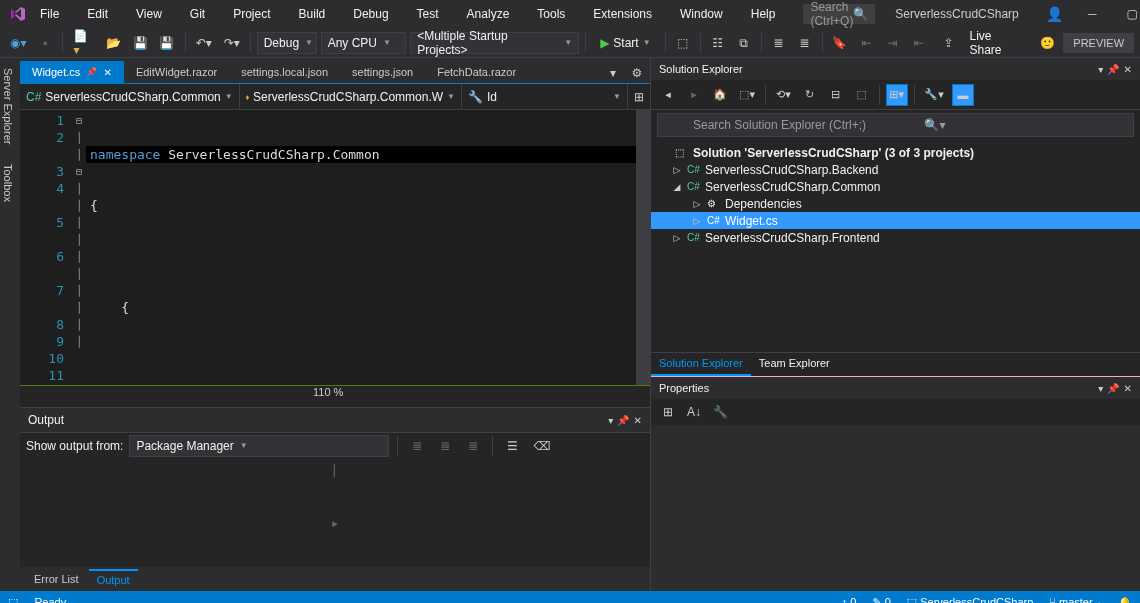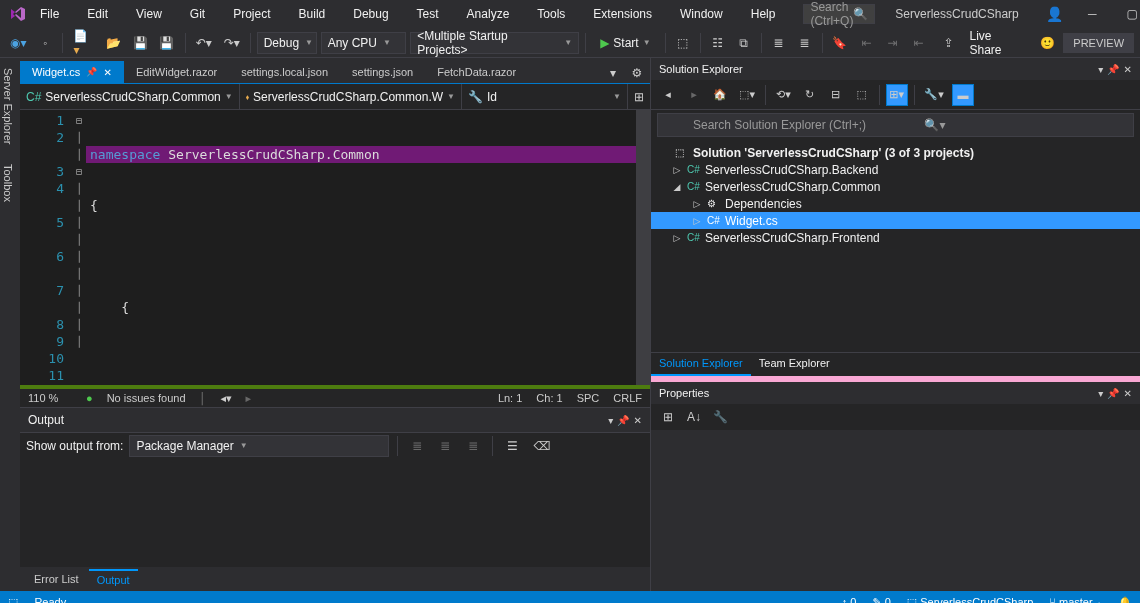--- a/index.html
+++ b/index.html
@@ -35,25 +35,25 @@
 .nav-bar { height: 26px; background: #252526; display: flex; align-items: center; border-bottom: 1px solid #3f3f46; }
 .nav-combo { flex: 1; display: flex; align-items: center; padding: 0 6px; gap: 4px; border-right: 1px solid #3f3f46; height: 100%; }
 .nav-combo .caret { margin-left: auto; color: #999; font-size: 8px; }
 .code-scroll { flex: 1; background: #1e1e1e; display: flex; font-family: Consolas, monospace; font-size: 13px; overflow: hidden; position: relative; }
 .gutter { width: 52px; background: #1e1e1e; text-align: right; padding: 2px 8px 2px 2px; color: #2b91af; }
 .gutter div { height: 17px; line-height: 17px; }
 .fold-col { width: 14px; padding-top: 2px; }
 .fold-col div { height: 17px; line-height: 17px; text-align: center; color: #a0a0a0; font-size: 10px; }
 .code { flex: 1; padding: 2px 0; white-space: pre; line-height: 17px; color: #dcdcdc; position: relative; }
 .code-line { height: 17px; padding-left: 4px; }
-.code-line.hl { background: #701a75; }
+.code-line.hl { background: #000000; }
 .kw { color: #569cd6; }
 .type { color: #4ec9b0; }
 .vscroll { width: 14px; background: #3e3e42; }
-.status-strip { height: 22px; background: #252526; border-top: 4px solid #4d7c0f; display: flex; align-items: center; padding: 0 8px; gap: 14px; color: #ccc; font-size: 11px; }
+.status-strip { height: 22px; background: #252526; border-top: 1px solid #4d7c0f; display: flex; align-items: center; padding: 0 8px; gap: 14px; color: #ccc; font-size: 11px; flex-direction: column; }
 .status-strip .zoom { min-width: 44px; }
 .check { color: #4ec94e; }
 .status-strip .right { margin-left: auto; display: flex; gap: 14px; }
 .output-panel { background: #252526; border-top: 1px solid #3f3f46; display: flex; flex-direction: column; }
 .panel-header { height: 24px; display: flex; align-items: center; padding: 0 8px; background: #2d2d30; }
 .panel-header .tools { margin-left: auto; display: flex; gap: 4px; color: #ccc; font-size: 10px; }
 .output-toolbar { height: 26px; display: flex; align-items: center; padding: 0 6px; gap: 6px; background: #252526; border-top: 1px solid #3f3f46; }
 .output-text { flex: 1; font-family: Consolas, monospace; font-size: 12px; padding: 4px 8px; color: #ccc; background: #1e1e1e; white-space: pre; }
 .bottom-tabs { height: 24px; background: #2d2d30; display: flex; align-items: center; padding: 0 6px; gap: 2px; }
 .bottom-tab { padding: 3px 8px; color: #ccc; font-size: 11px; }
@@ -67,21 +67,21 @@
 .se-search span { flex: 1; margin-left: 29px; }
 .tree { flex: 1; padding: 4px 0; overflow: auto; background: #252526; }
 .tree-row { height: 17px; display: flex; align-items: center; gap: 4px; padding-left: 8px; font-size: 12px; }
 .tree-row.sel { background: #3399ff; color: #fff; }
 .tree-row .exp { width: 12px; text-align: center; color: #ccc; font-size: 9px; }
 .tree-row .icon { width: 14px; font-size: 10px; }
 .sln-bold { font-weight: 600; }
 .pane-tabs { height: 24px; display: flex; border-top: 1px solid #3f3f46; }
 .pane-tab { padding: 4px 8px; font-size: 11px; }
 .pane-tab.active { color: #0097fb; border-bottom: 2px solid #0097fb; }
-.props { height: 215px; border-top: 6px solid #f9a8d4; display: flex; flex-direction: column; }
+.props { height: 215px; border-top: 1px solid #f9a8d4; display: flex; flex-direction: column; }
 .props-body { flex: 1; background: #2d2d30; }
 .props-toolbar { height: 26px; display: flex; align-items: center; padding: 0 6px; gap: 4px; }
 .statusbar { height: 22px; background: #007acc; color: #fff; display: flex; align-items: center; padding: 0 8px; gap: 16px; font-size: 11px; }
 .statusbar .right { margin-left: auto; display: flex; align-items: center; gap: 16px; }
 .boxed { border: 1px solid #007acc; padding: 1px; }
 </style>
 </head>
 <body>
 
 <div class="titlebar">

